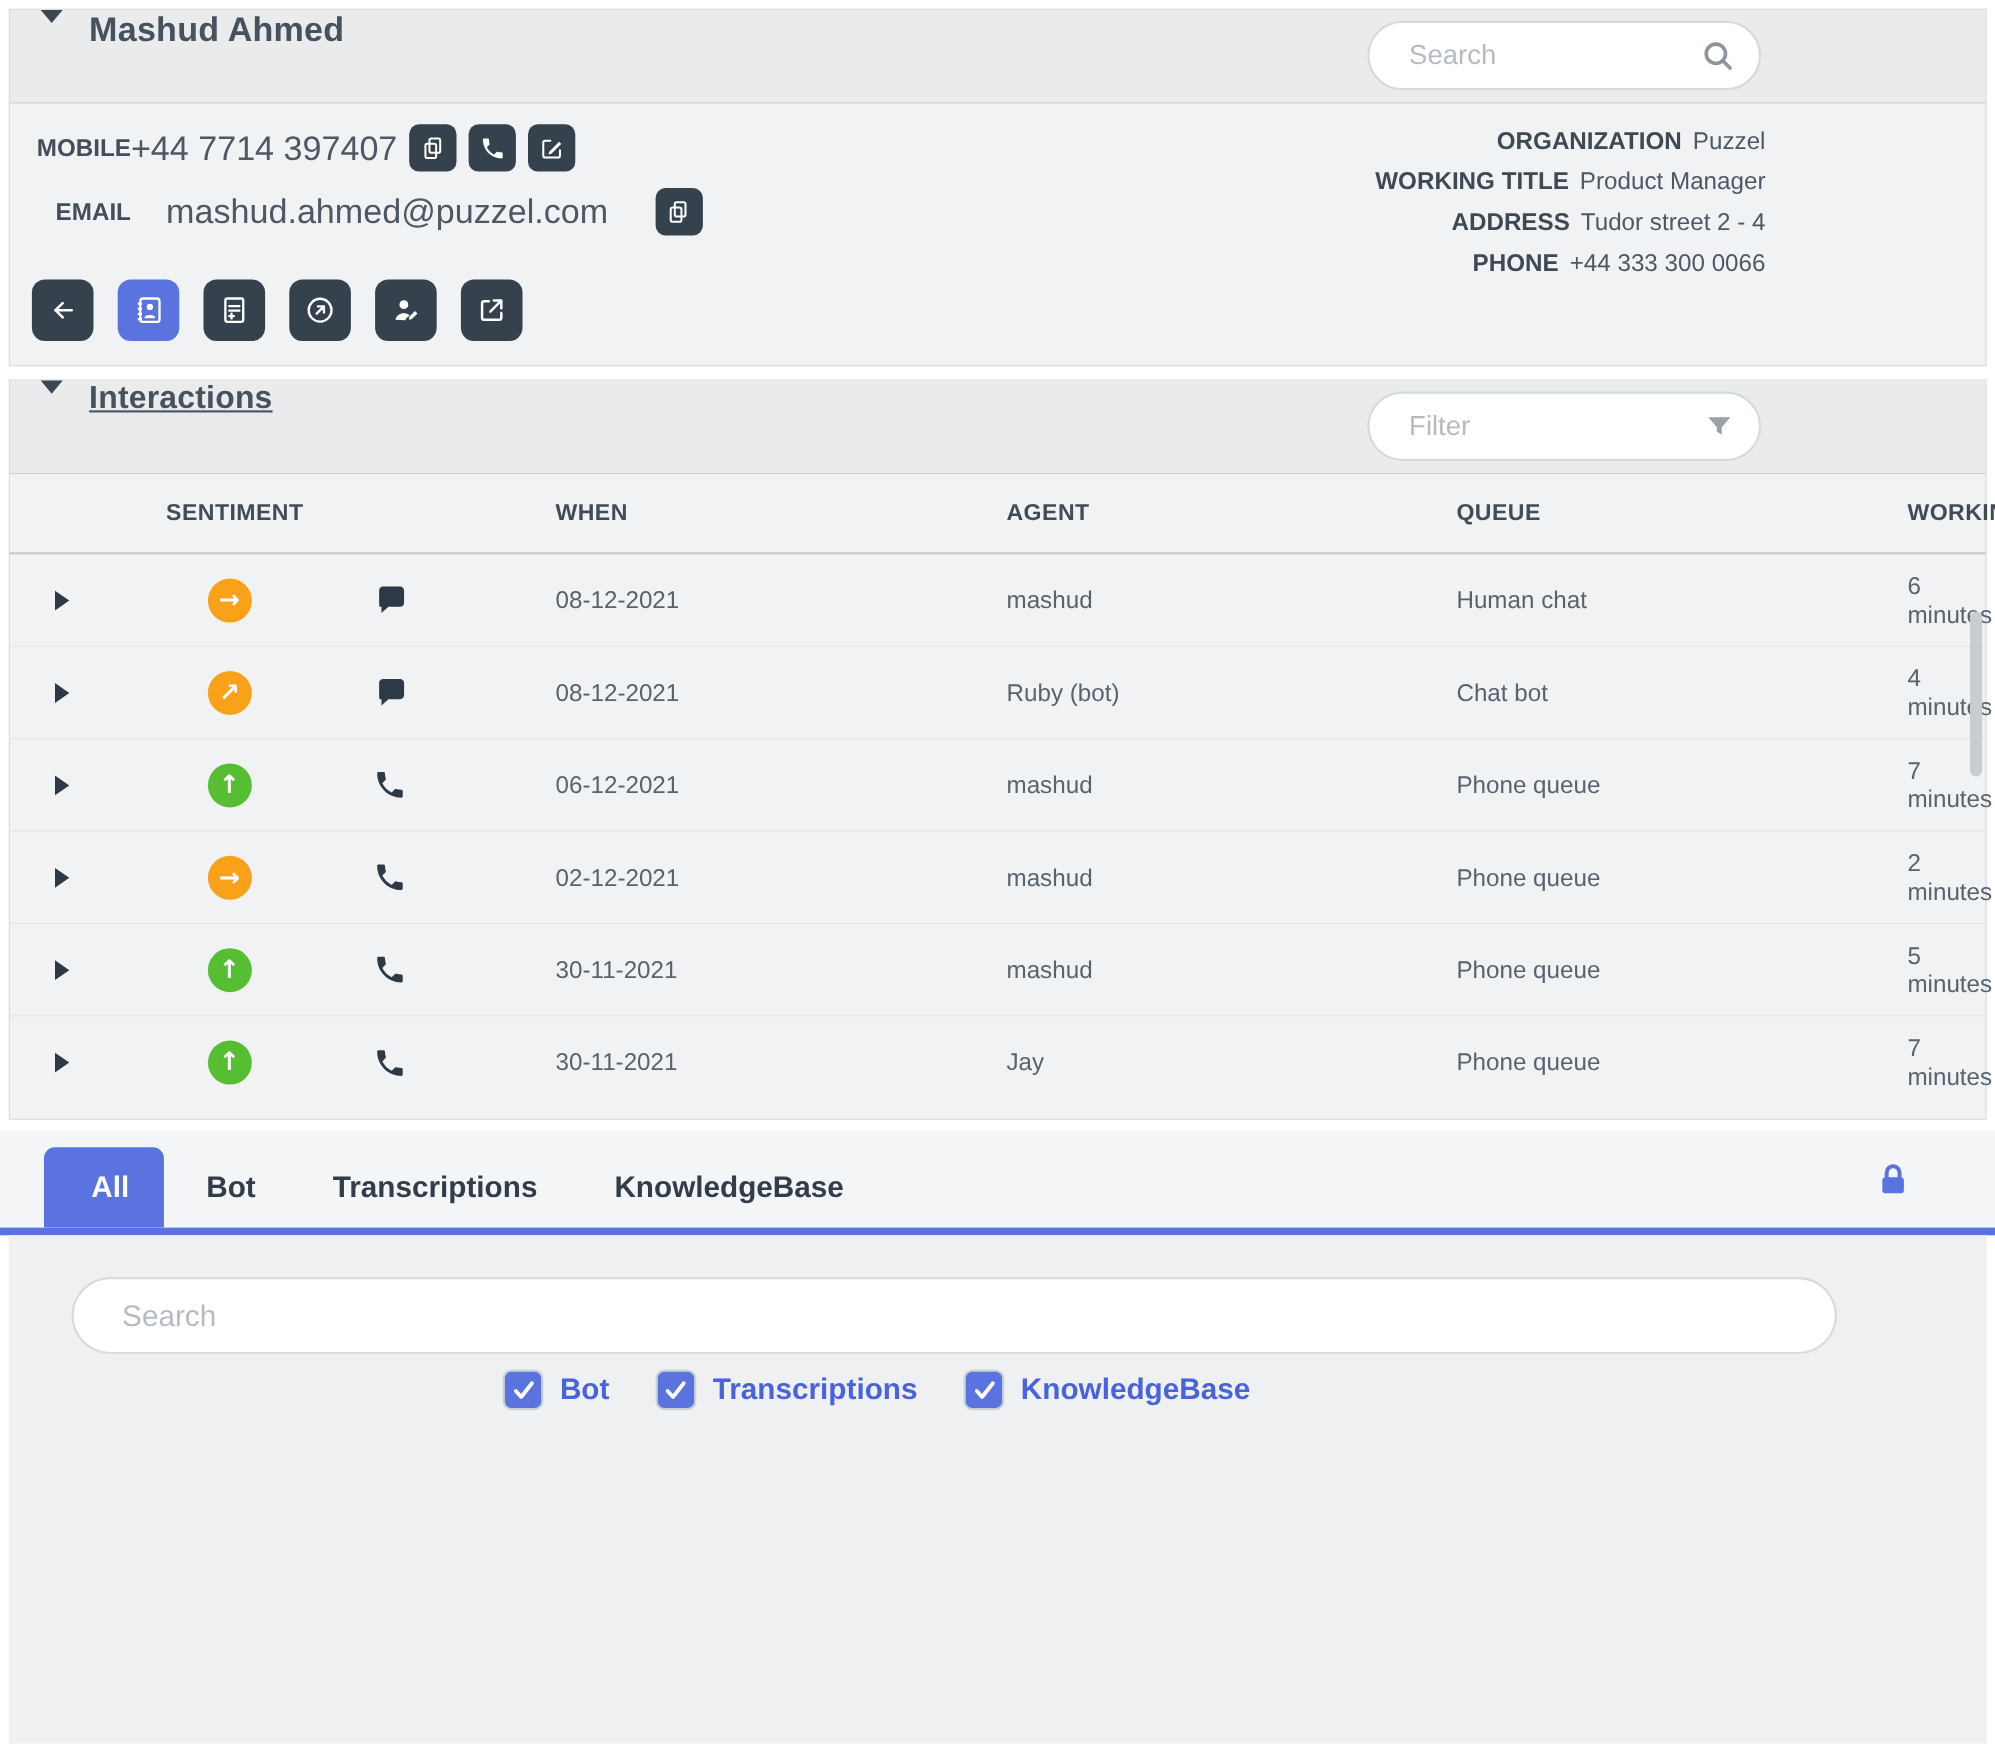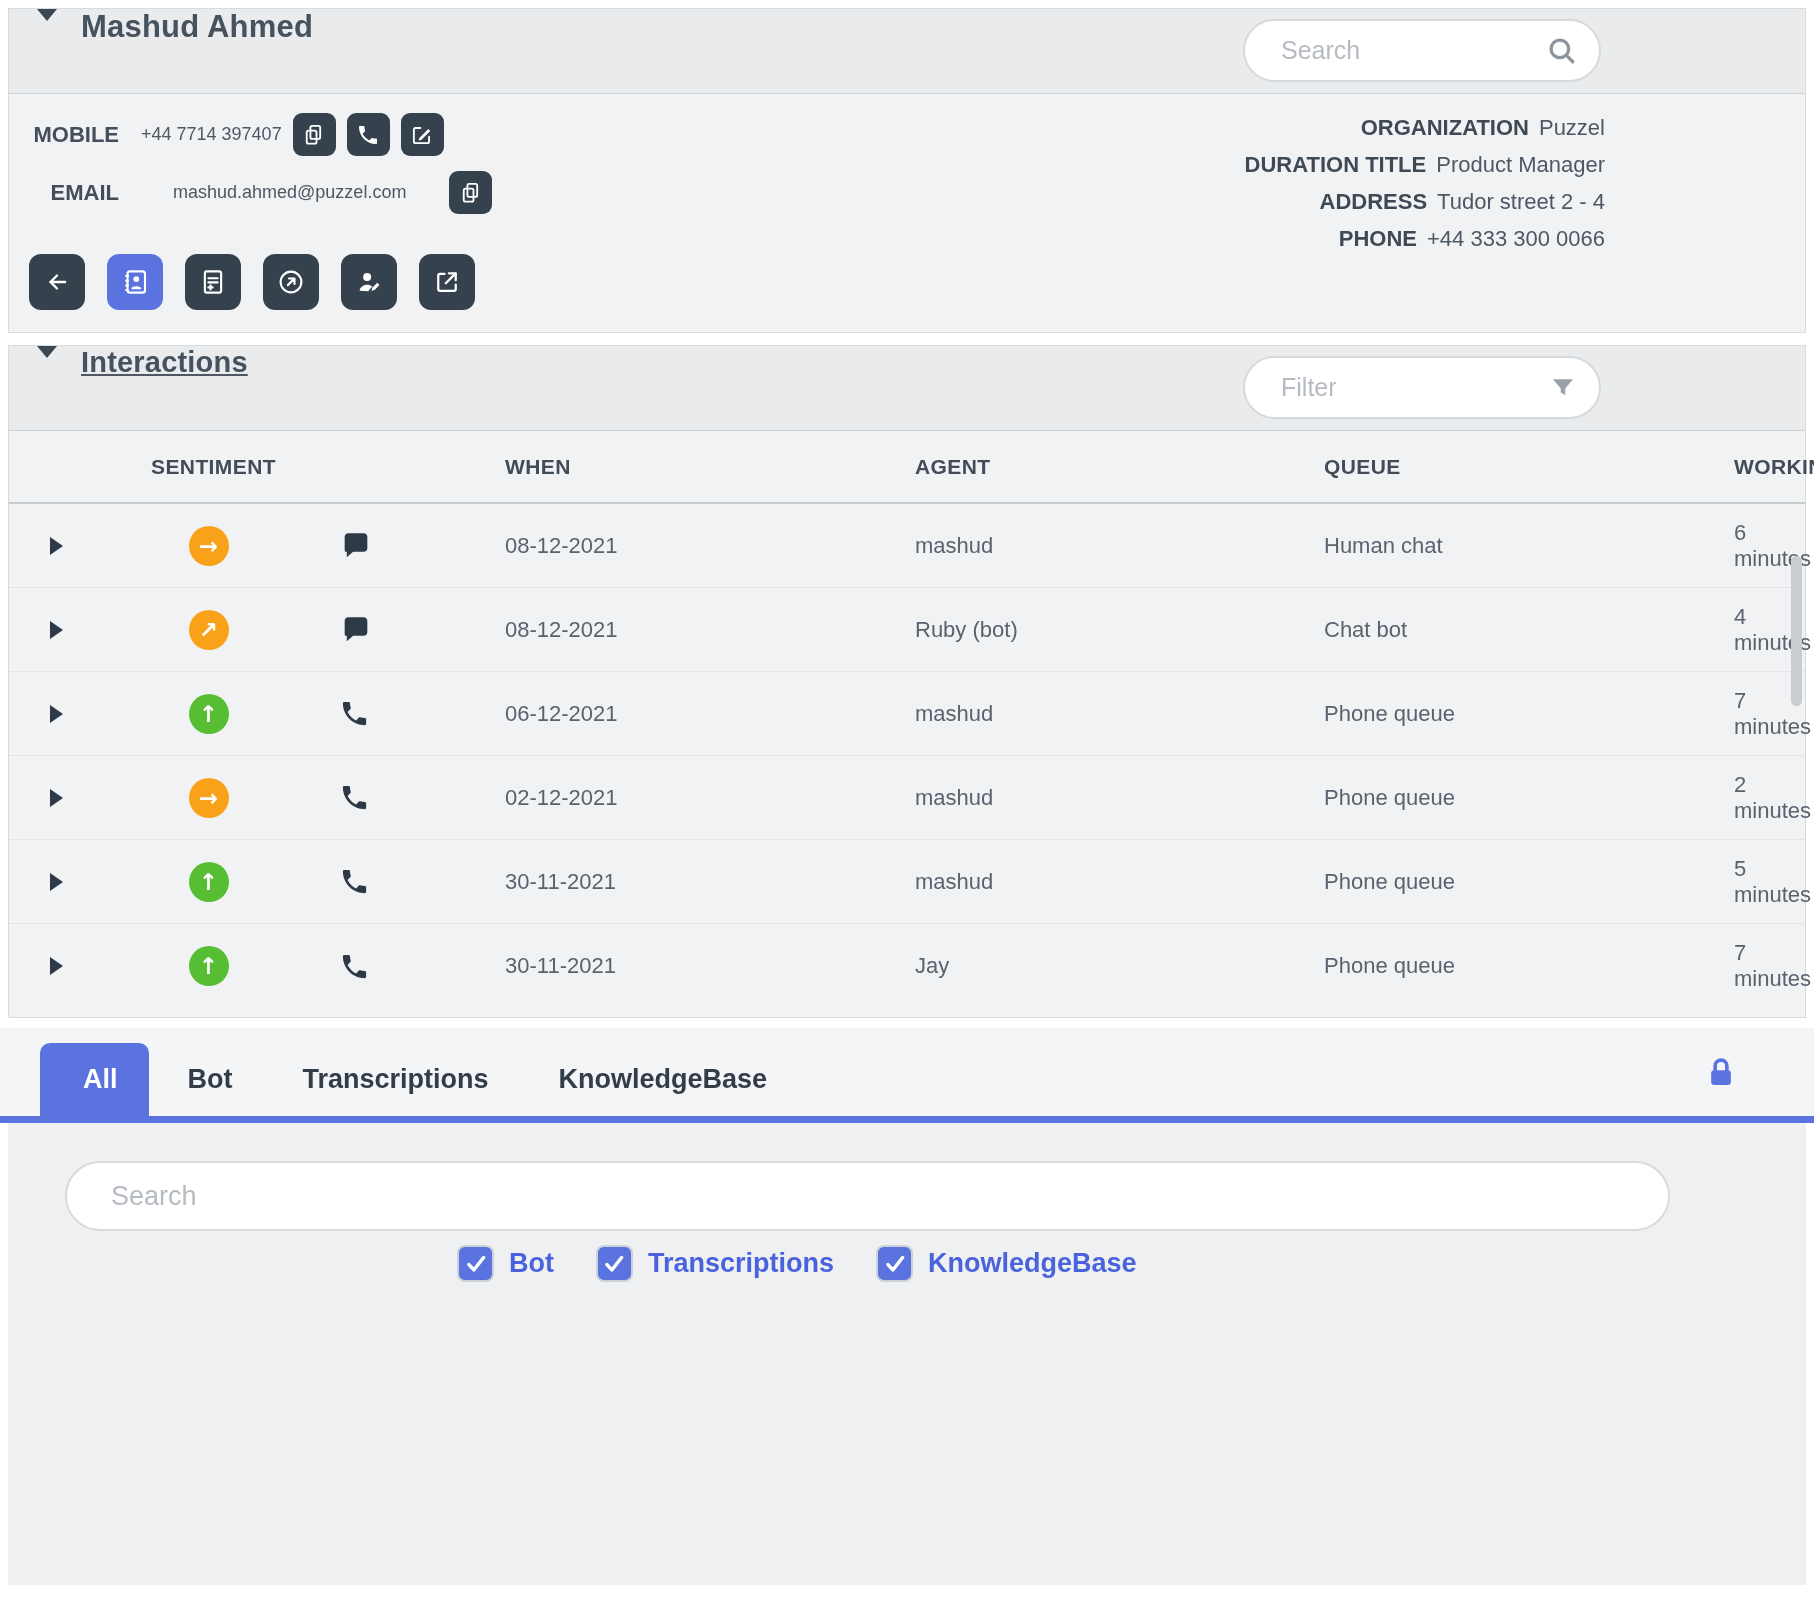--- a/index.html
+++ b/index.html
@@ -39,21 +39,21 @@
     font-family:inherit;font-size:25px;color:#5a6470;min-width:0;
   }
   .pill input::placeholder{color:#b5bbc1;}
   .pill svg{flex:0 0 auto;}
 
   
   .crow{position:absolute;left:20px;display:flex;align-items:center;}
   #row-mobile{top:104px;}
   #row-email{top:162px;gap:32px;}
   .clbl{min-width:90px;text-align:right;font-weight:700;font-size:22px;color:#434e5a;}
-  .cval{margin-left:22px;font-size:18px;color:#4d5864;}
+  .cval{font-size:31px;color:#4d5864;}
   .ibtn{
     width:43px;height:43px;margin-left:11px;border-radius:9px;background:#35414d;
     display:flex;align-items:center;justify-content:center;cursor:pointer;
   }
   .toolbar{position:absolute;left:20px;top:245px;display:flex;gap:22px;}
   .tbtn{
     width:56px;height:56px;border-radius:12px;background:#35414d;
     display:flex;align-items:center;justify-content:center;cursor:pointer;
   }
   .tbtn.active{background:#5a73df;}
@@ -231,21 +231,21 @@
       </svg>
     </span>
   </div>
 
   <div class="org-info">
 
   <div class="orow">
         <span class="olbl">ORGANIZATION</span><span class="oval">Puzzel</span>
       </div>
       <div class="orow">
-        <span class="olbl">DURATION TITLE</span><span class="oval">Product Manager</span>
+        <span class="olbl">WORKING TITLE</span><span class="oval">Product Manager</span>
       </div>
       <div class="orow">
         <span class="olbl">ADDRESS</span><span class="oval">Tudor street 2 - 4</span>
       </div>
       <div class="orow">
         <span class="olbl">PHONE</span><span class="oval">+44 333 300 0066</span>
       </div>
     </div>
 </section>
 

